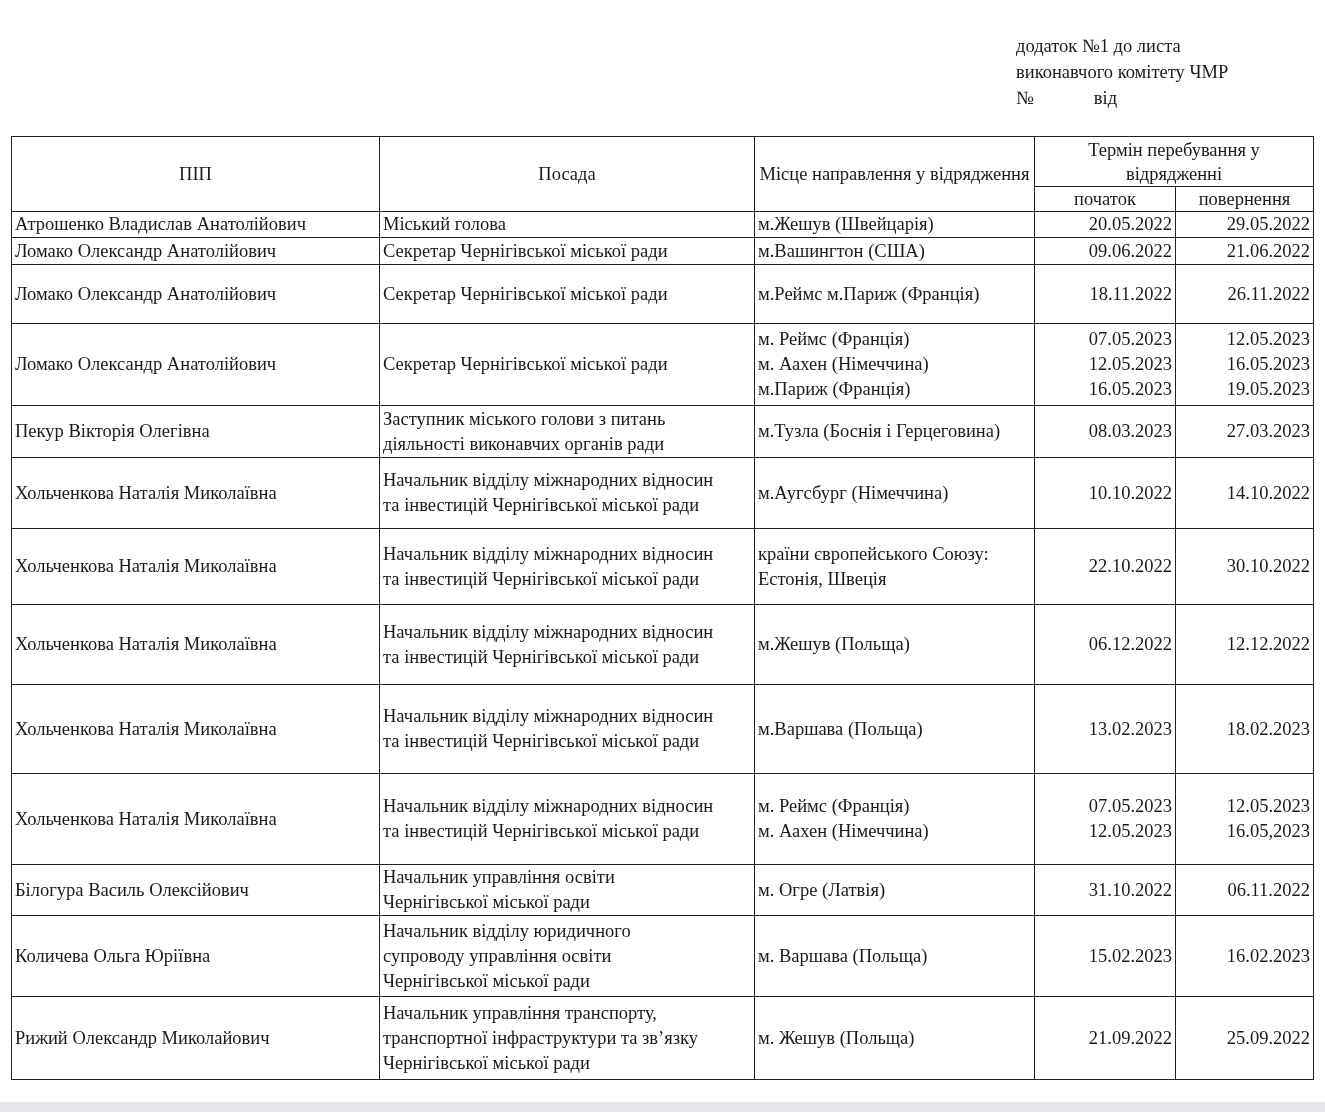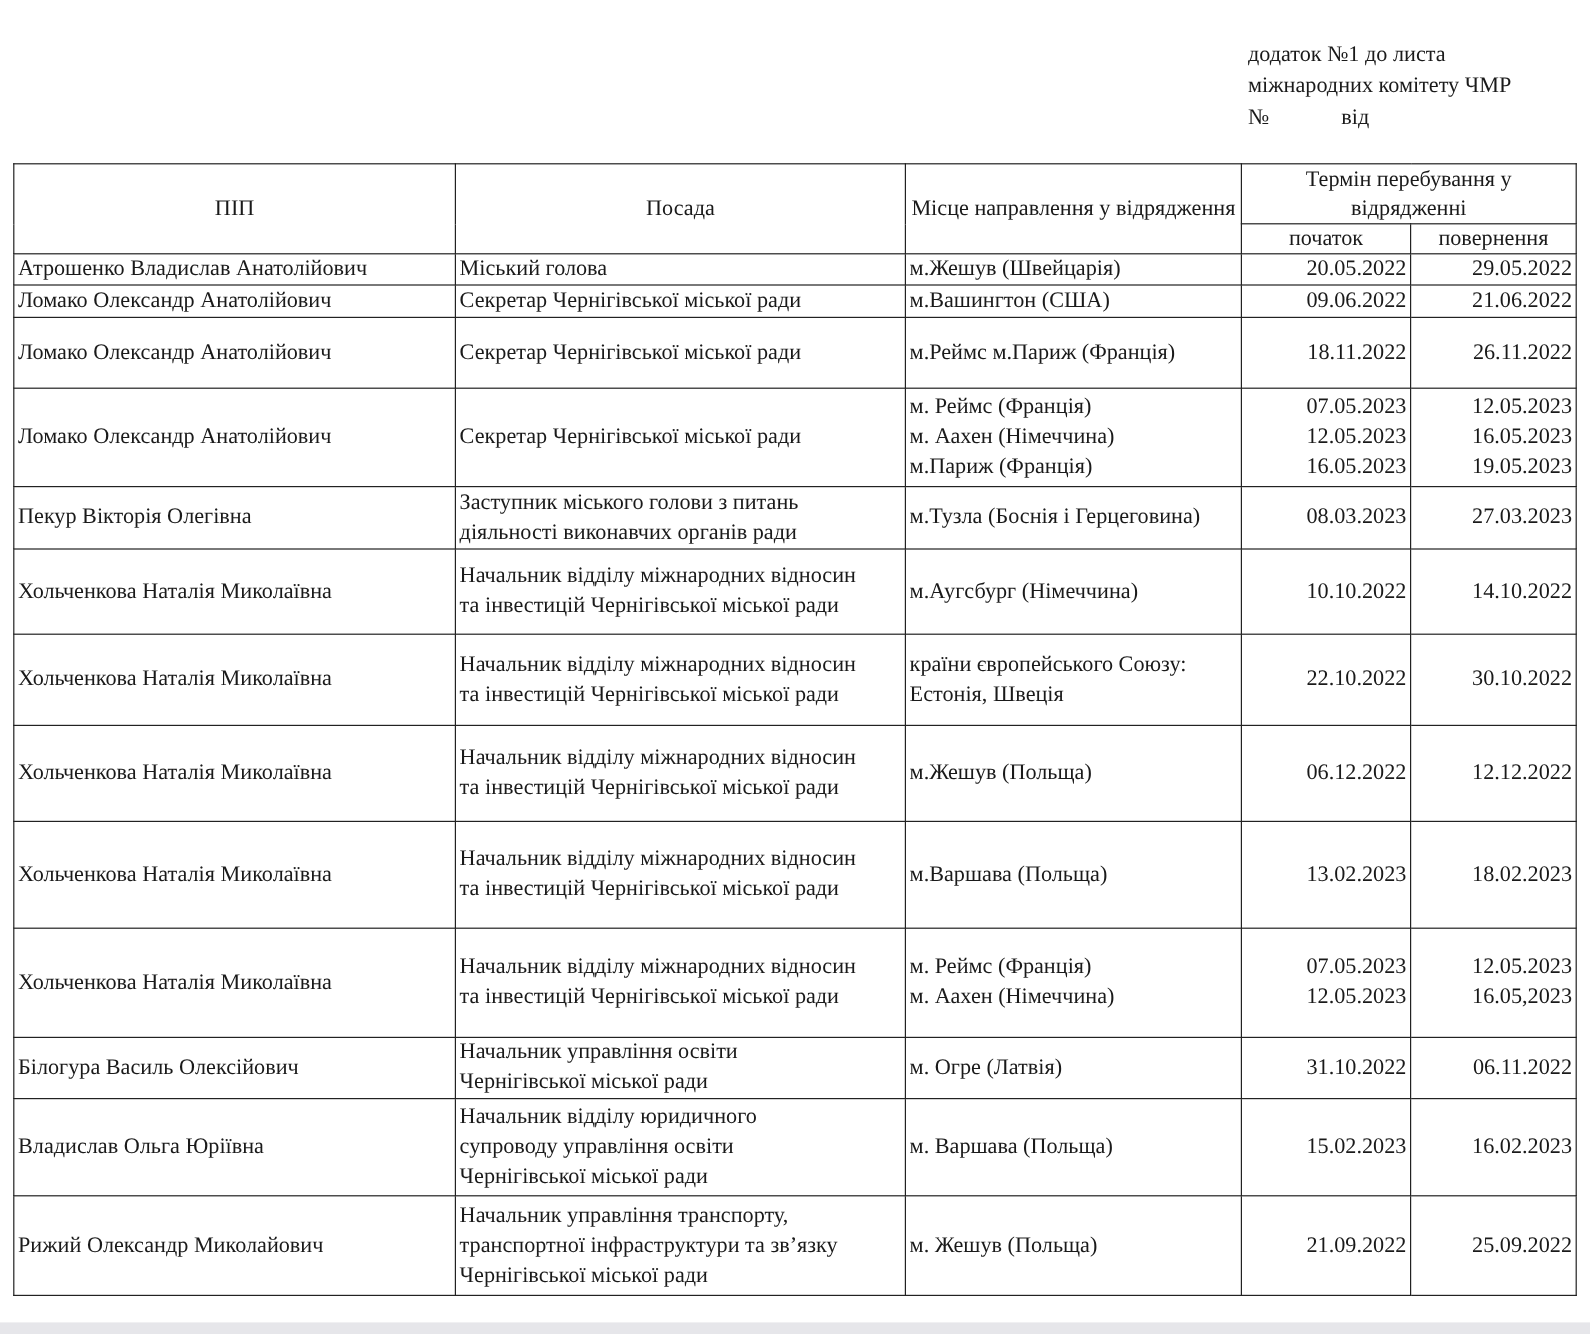--- a/index.html
+++ b/index.html
@@ -1,21 +1,21 @@
 <!DOCTYPE html>
 <html><head>
 <meta charset="utf-8">
 <style>
   html, body { margin: 0; padding: 0; }
   body {
     width: 1325px; height: 1112px; background: #ffffff; position: relative; overflow: hidden;
     font-family: "Liberation Serif", "DejaVu Serif", serif; color: #1a1a1a;
   }
   .annex {
-    position: absolute; left: 1040px; top: 33px; font-size: 18.5px; line-height: 26px;
+    position: absolute; left: 1016px; top: 33px; font-size: 18.5px; line-height: 26px;
   }
   .annex div { white-space: pre; }
   table.main {
     position: absolute; left: 11px; top: 136px; border-collapse: collapse;
     table-layout: fixed; width: 1302px; font-size: 18.5px;
   }
   table.main td, table.main th {
     border: 1.6px solid #222; padding: 0 3px; vertical-align: middle; font-weight: normal;
     line-height: 24px; overflow: hidden;
   }
@@ -25,21 +25,21 @@
   .multi div { line-height: 25px; }
   .bottom-band {
     position: absolute; left: 0; top: 1102px; width: 1325px; height: 10px; background: #e6e6ea;
   }
 </style>
 </head>
 <body>
 
 <div class="annex">
   <div>додаток №1 до листа</div>
-  <div>міжнародних комітету ЧМР</div>
+  <div>виконавчого комітету ЧМР</div>
   <div>№             від</div>
 </div>
 
 <table class="main">
   <colgroup>
     <col style="width:368px">
     <col style="width:375px">
     <col style="width:280px">
     <col style="width:141px">
     <col style="width:138px">
@@ -256,21 +256,21 @@
         </td>
         <td class="c multi">
           <div>31.10.2022</div>
         </td>
         <td class="c multi">
           <div>06.11.2022</div>
         </td>
       </tr>
       <tr style="height: 81px;">
         <td class="l multi">
-          <div>Владислав Ольга Юріївна</div>
+          <div>Количева Ольга Юріївна</div>
         </td>
         <td class="l multi">
           <div>Начальник відділу юридичного</div>
           <div>супроводу управління освіти</div>
           <div>Чернігівської міської ради</div>
         </td>
         <td class="l multi">
           <div>м. Варшава (Польща)</div>
         </td>
         <td class="c multi">

